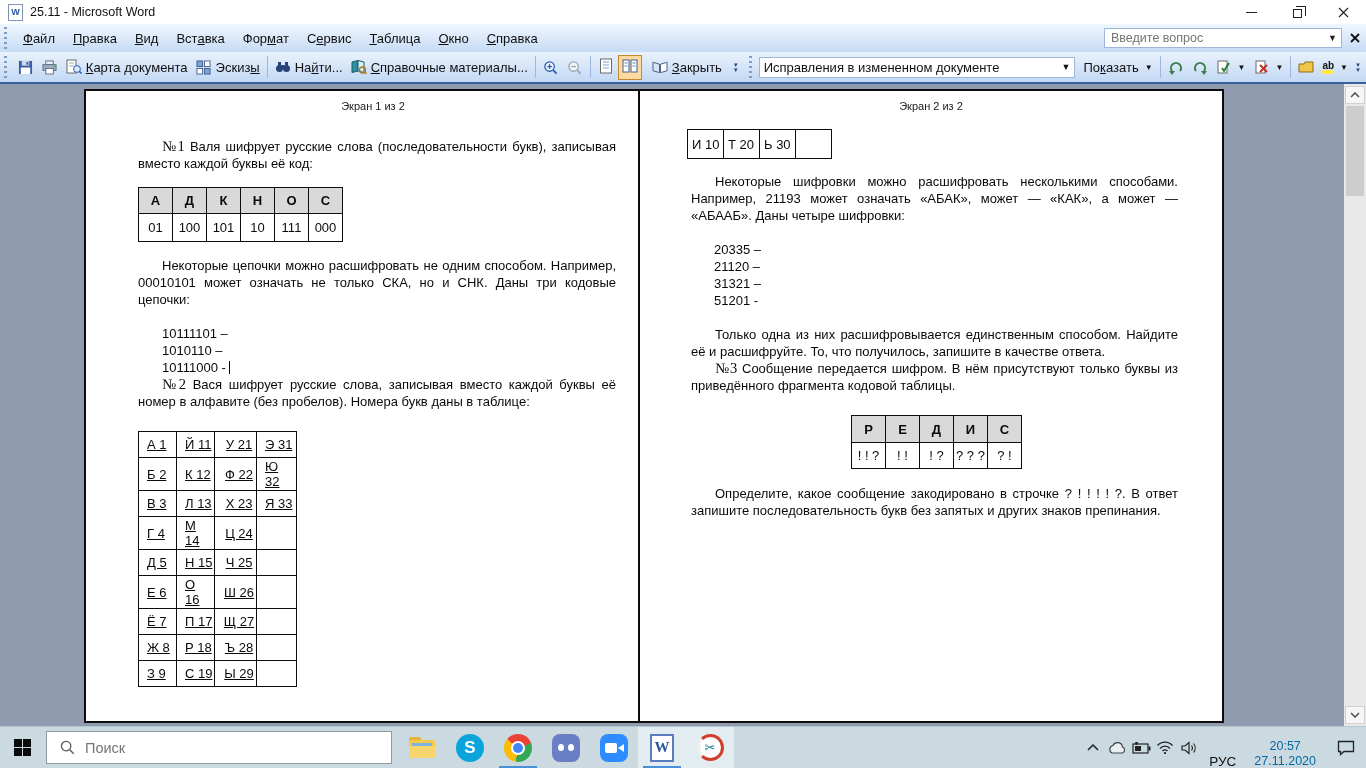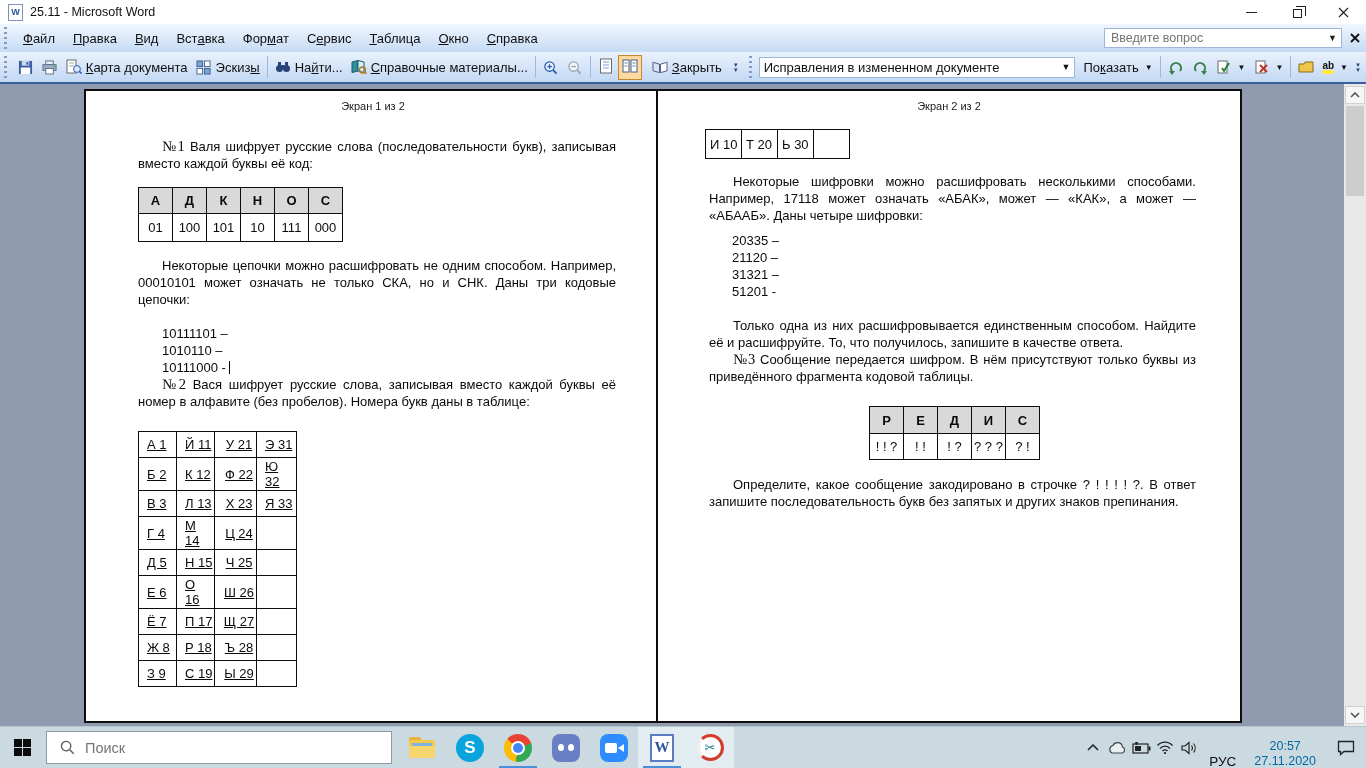--- a/index.html
+++ b/index.html
@@ -55,21 +55,21 @@
     width:330px; height:21px; background:#fff; border:1px solid #9eb6d8;
     display:flex; align-items:center; padding:0 4px; font-size:13px; white-space:nowrap; overflow:hidden;
   }
   #review-select .arrow-box { margin-left:auto; font-size:9px; }
   .tb-options { width:12px; height:28px; margin-left:4px; display:flex; flex-direction:column; align-items:center; justify-content:center; color:#27437a; font-size:7px; line-height:5px; flex:none;}
   .hl-ab { font-size:10px; font-weight:bold; line-height:9px; border-bottom:4px solid #ffe84a; }
   
   #docarea { position:absolute; left:0; top:84px; width:1366px; height:642px; background:#909bb0; }
   .page { position:absolute; top:5px; height:634px; background:#fff; border:2px solid #0d0d0d; }
   #page1 { left:84px;  width:578px; }
-  #page2 { left:656px; width:586px; }
+  #page2 { left:638px; width:586px; }
   .pg-header { text-align:center; font-size:11px; color:#222; padding-top:9px; }
   .doc-text { font-size:13px; line-height:17px; text-align:justify; margin:0; color:#0a0a0a; }
   .doc-text { text-indent:24px; }
   .num { font-family:"Liberation Serif", serif; font-size:14.5px; }
   .tcol1 { margin:0 44px 0 52px; }
   .tcol2 { margin:0 44px 0 51px; }
   .chains { font-size:13px; line-height:17px; color:#0a0a0a; }
   .caret { display:inline-block; width:1px; height:13px; background:#000; margin-left:3px; vertical-align:-2px; }
   table { border-collapse:collapse; }
   td, th { border:1px solid #0d0d0d; font-size:13px; color:#0a0a0a; font-family:"Liberation Sans",sans-serif; }
@@ -466,23 +466,23 @@
       <tbody>
           <tr>
         <td>И 10</td>
         <td>Т 20</td>
         <td>Ь 30</td>
         <td></td>
       </tr>
     </tbody>
       </table>
 
-    <p class="doc-text tcol2" style="margin-top:14px;">Некоторые шифровки можно расшифровать несколькими способами. Например, 17118 может означать «АБАК», может — «КАК», а может — «АБААБ». Даны четыре шифровки:</p>
-
-    <div class="chains tcol2" style="margin-top:8px; padding-left:23px;">
+    <p class="doc-text tcol2" style="margin-top:14px;">Некоторые шифровки можно расшифровать несколькими способами. Например, 21193 может означать «АБАК», может — «КАК», а может — «АБААБ». Даны четыре шифровки:</p>
+
+    <div class="chains tcol2" style="margin-top:17px; padding-left:23px;">
       <div>20335 –</div>
       <div>21120 –</div>
       <div>31321 –</div>
       <div>51201 -</div>
     </div>
 
     <p class="doc-text tcol2" style="margin-top:17px;">Только одна из них расшифровывается единственным способом. Найдите её и расшифруйте. То, что получилось, запишите в качестве ответа.</p>
 
     <p class="doc-text tcol2"><span class="num">№3</span> <span>Сообщение передается шифром. В нём присутствуют только буквы из приведённого фрагмента кодовой таблицы.</span></p>
 

